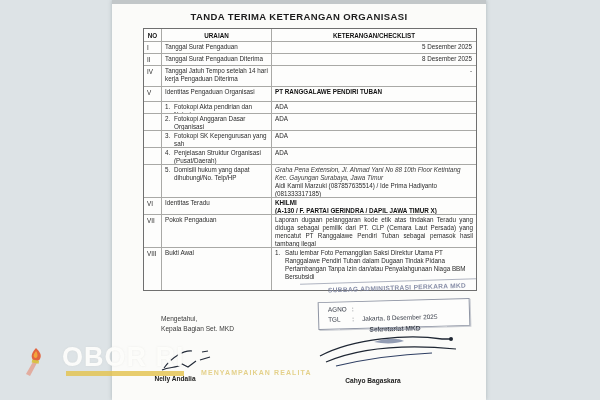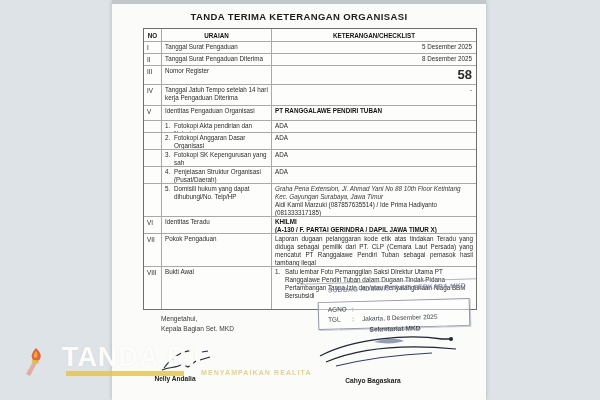--- a/index.html
+++ b/index.html
@@ -71,25 +71,20 @@
       <div class="cell">Tanggal Surat Pengaduan</div>
       <div class="cell r">5 Desember 2025</div>
     </div>
 
     <div class="trow" style="height:11px">
       <div class="cell no">II</div>
       <div class="cell">Tanggal Surat Pengaduan Diterima</div>
       <div class="cell r">8 Desember 2025</div>
     </div>
 
-    <div class="trow" style="height:18px">
-      <div class="cell no">III</div>
-      <div class="cell">Nomor Register</div>
-      <div class="cell r big">58</div>
-    </div>
 
     <div class="trow" style="height:20px">
       <div class="cell no">IV</div>
       <div class="cell">Tanggal Jatuh Tempo setelah 14 hari kerja Pengaduan Diterima</div>
       <div class="cell r">-</div>
     </div>
 
     <div class="trow" style="height:14px">
       <div class="cell no">V</div>
       <div class="cell">Identitas Pengaduan Organisasi</div>
@@ -208,16 +203,16 @@
 
   <div class="sig-name name-left">Nelly Andalia</div>
   <div class="sig-name name-right">Cahyo Bagaskara</div>
 
   <svg class="wm-torch" width="26" height="32" viewBox="0 0 26 32">
     <path d="M14,2 C18,6 20,9 18,13 C16,16 11,16 10,12 C9,9 11,5 14,2 Z" fill="#e2572e" opacity="0.9"></path>
     <path d="M14,5 C16,8 16,11 14,12 C12,12 11,10 12,8 Z" fill="#f2a93b" opacity="0.95"></path>
     <path d="M12,14 L16,15 L8,30 L4,28 Z" fill="#e3a393" opacity="0.85"></path>
     <rect x="10" y="14" width="7" height="3" fill="#d8c23c" opacity="0.9" transform="rotate(10 13 15)"></rect>
   </svg>
-  <div class="wm-text">TANDA RI</div>
+  <div class="wm-text">OBOR RI</div>
   <div class="wm-bar"></div>
   <div class="wm-tag">MENYAMPAIKAN REALITA</div>
 </div>
 
 </body></html>

